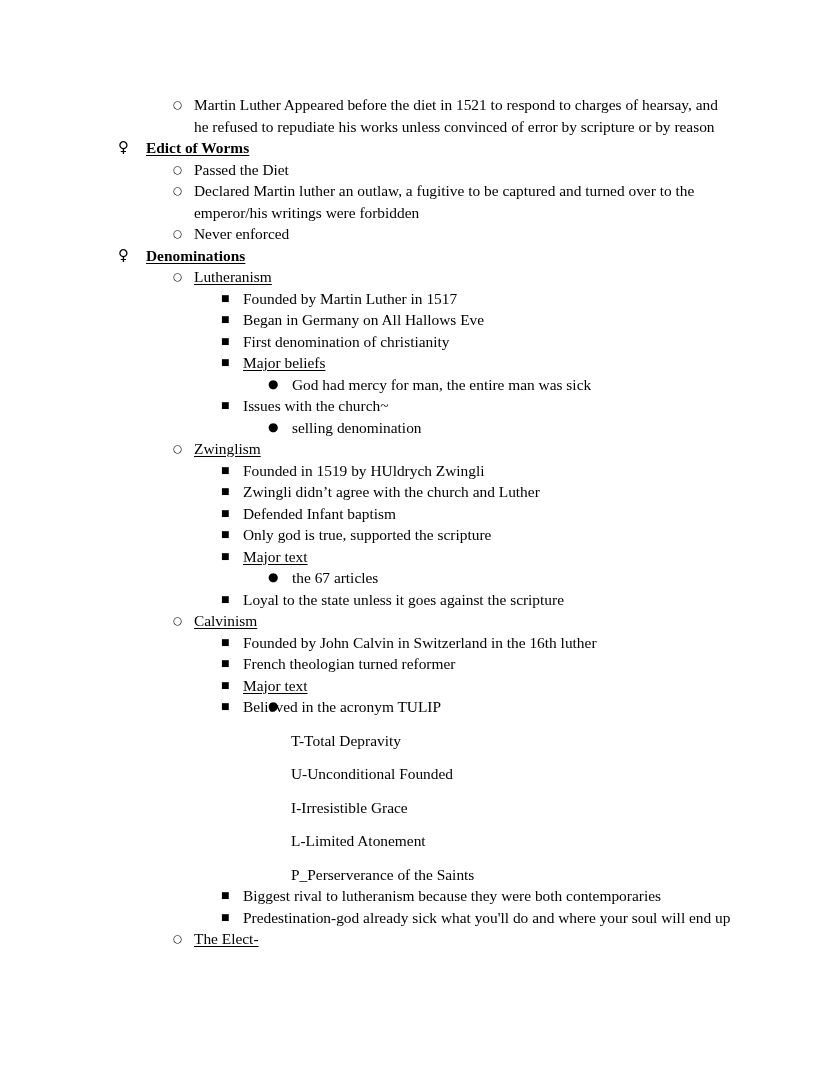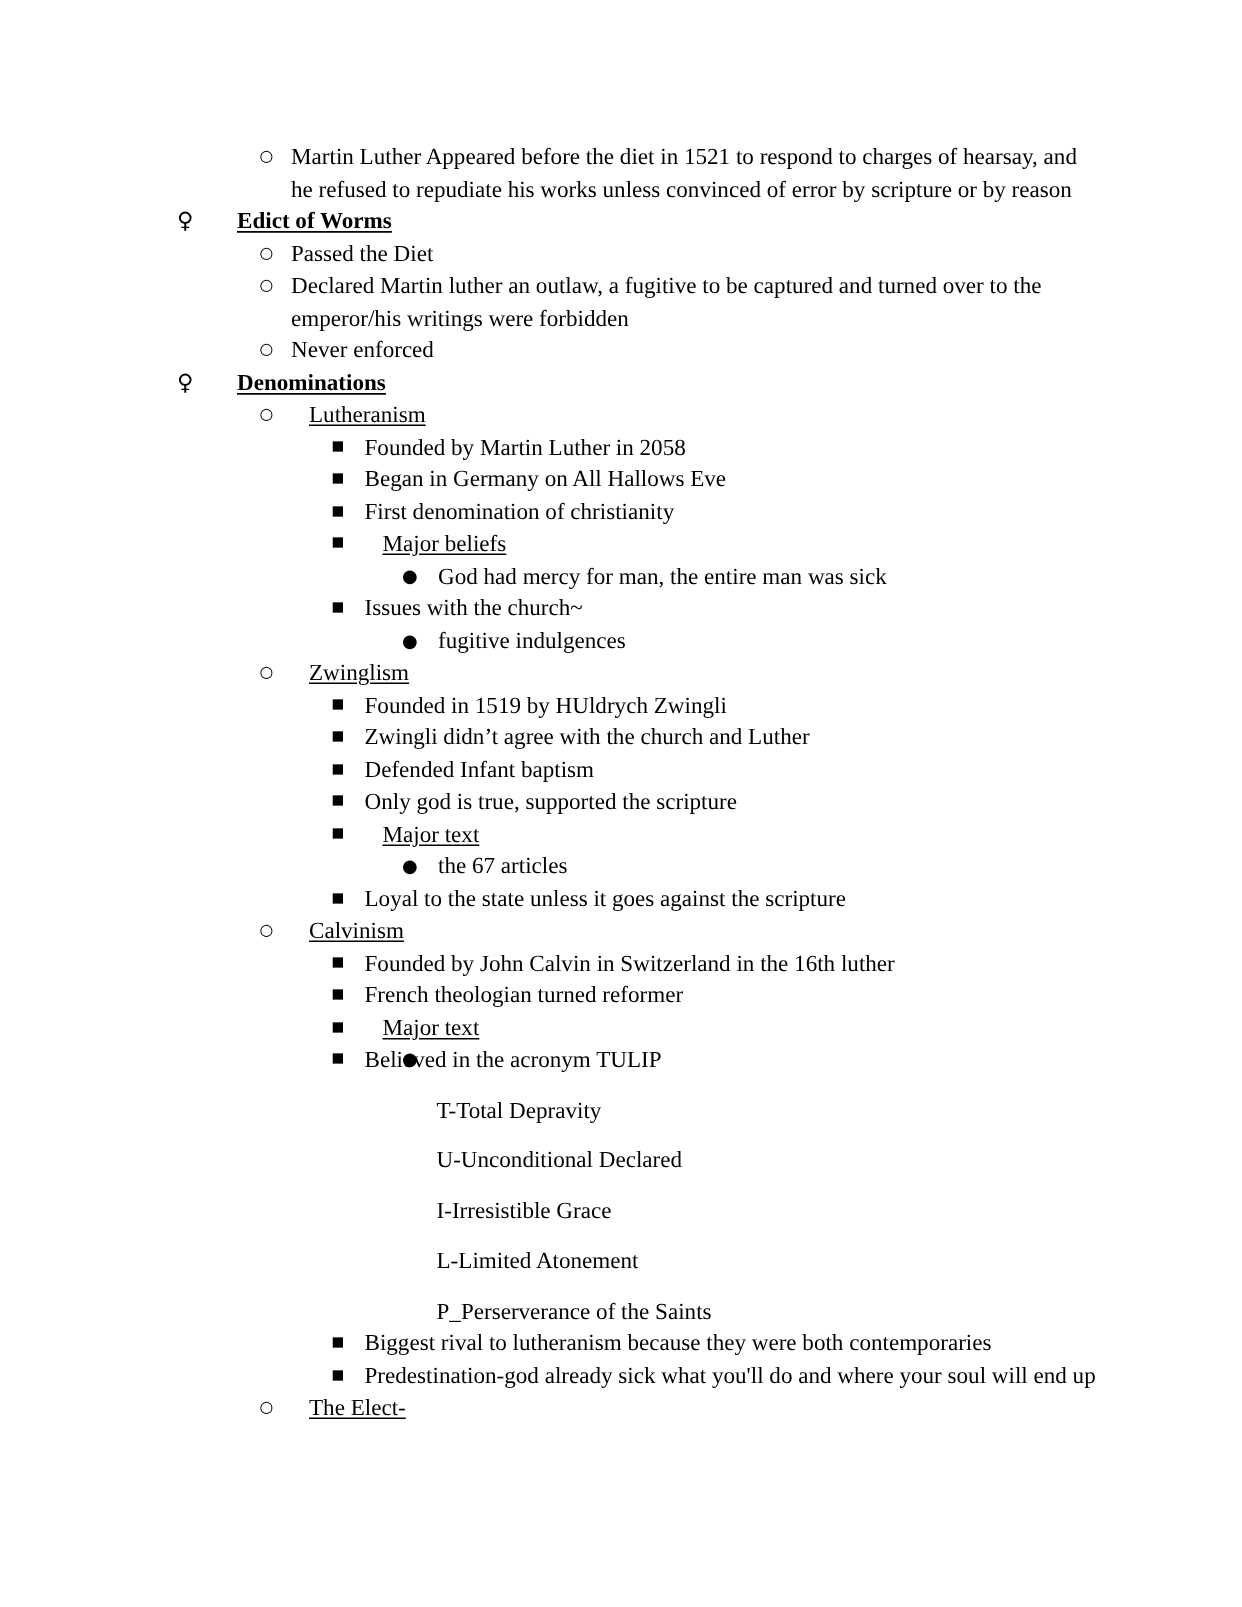--- a/index.html
+++ b/index.html
@@ -103,21 +103,20 @@
   .lvl4 > .txt { margin-left: 174px; }
 
   
   .plain { margin-left: 0px; margin-top: 12px; }
   .plain > .txt { margin-left: 173px; }
 
   
   .u {
     text-decoration: underline;
     text-underline-offset: 2px;
-    margin-left: 12px;
   }
   .b { font-weight: bold; }
 </style>
 </head>
 <body>
 
 <div id="page">
   <div id="outline">
       <div class="row lvl2">
         <span class="bullet">○</span>
@@ -142,21 +141,21 @@
       <div class="row lvl1">
         <span class="bullet">♀</span>
         <span class="txt"><span class="b u">Denominations</span></span>
       </div>
       <div class="row lvl2">
         <span class="bullet">○</span>
         <span class="txt"><span class="u">Lutheranism</span></span>
       </div>
       <div class="row lvl3">
         <span class="bullet">■</span>
-        <span class="txt">Founded by Martin Luther in 2058</span>
+        <span class="txt">Founded by Martin Luther in 1517</span>
       </div>
       <div class="row lvl3">
         <span class="bullet">■</span>
         <span class="txt">Began in Germany on All Hallows Eve</span>
       </div>
       <div class="row lvl3">
         <span class="bullet">■</span>
         <span class="txt">First denomination of christianity</span>
       </div>
       <div class="row lvl3">
@@ -166,21 +165,21 @@
       <div class="row lvl4">
         <span class="bullet">●</span>
         <span class="txt">God had mercy for man, the entire man was sick</span>
       </div>
       <div class="row lvl3">
         <span class="bullet">■</span>
         <span class="txt">Issues with the church~</span>
       </div>
       <div class="row lvl4">
         <span class="bullet">●</span>
-        <span class="txt">fugitive indulgences</span>
+        <span class="txt">selling denomination</span>
       </div>
       <div class="row lvl2">
         <span class="bullet">○</span>
         <span class="txt"><span class="u">Zwinglism</span></span>
       </div>
       <div class="row lvl3">
         <span class="bullet">■</span>
         <span class="txt">Founded in 1519 by HUldrych Zwingli</span>
       </div>
       <div class="row lvl3">
@@ -227,21 +226,21 @@
         <span class="bullet">●</span>
       </div>
       <div class="row lvl3">
         <span class="bullet">■</span>
         <span class="txt">Believed in the acronym TULIP</span>
       </div>
       <div class="row plain">
         <span class="txt">T-Total Depravity</span>
       </div>
       <div class="row plain">
-        <span class="txt">U-Unconditional Declared</span>
+        <span class="txt">U-Unconditional Founded</span>
       </div>
       <div class="row plain">
         <span class="txt">I-Irresistible Grace</span>
       </div>
       <div class="row plain">
         <span class="txt">L-Limited Atonement</span>
       </div>
       <div class="row plain">
         <span class="txt">P_Perserverance of the Saints</span>
       </div>

